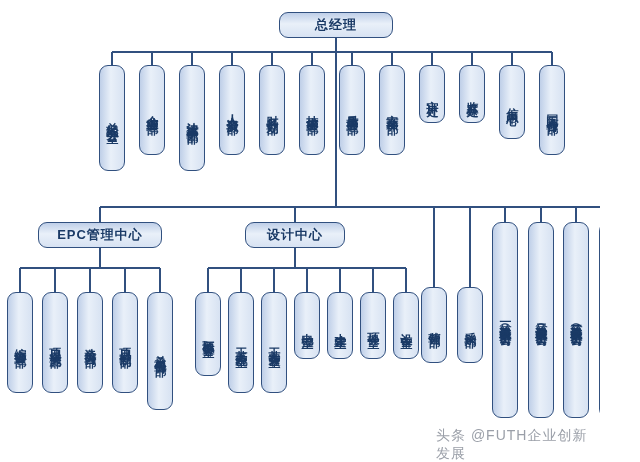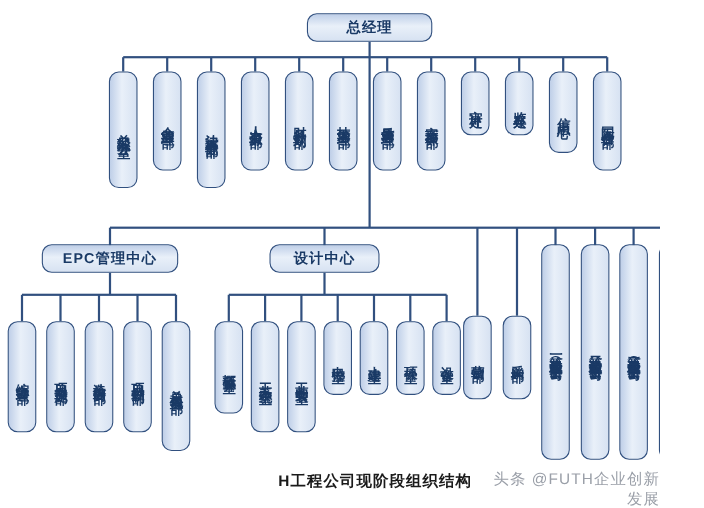--- a/index.html
+++ b/index.html
@@ -1,19 +1,18 @@
 <!DOCTYPE html>
 <html><head>
 <meta charset="utf-8">
 <style>
   html,body{margin:0;padding:0;background:#fff;}
   .canvas{
     position:relative;width:600px;height:462px;background:#ffffff;overflow:hidden;
     font-family:"Liberation Sans", sans-serif;
-    text-align:right;
   }
   .box{
     position:absolute;box-sizing:border-box;
     border:1.5px solid #31507f;border-radius:9px;
     color:#1a3a66;font-weight:bold;
     display:flex;align-items:center;justify-content:center;
   }
   .box.h{
     background:linear-gradient(to bottom,#bfcfe8 0%,#e9f0f9 45%,#d7e2f2 100%);
     font-size:13px;letter-spacing:1px;
@@ -113,16 +112,15 @@
   <div class="box v" style="left:147px;top:292px;height:118px">总承包项目部</div>
 
   <div class="box v" style="left:195px;top:292px;height:84px">概预算室</div>
   <div class="box v" style="left:228px;top:292px;height:101px">工艺系统室</div>
   <div class="box v" style="left:261px;top:292px;height:101px">工艺安装室</div>
   <div class="box v" style="left:294px;top:292px;height:67px">电控室</div>
   <div class="box v" style="left:327px;top:292px;height:67px">土建室</div>
   <div class="box v" style="left:360px;top:292px;height:67px">环保室</div>
   <div class="box v" style="left:393px;top:292px;height:67px">设备室</div>
 
-  <div class="caption">H工程公司现阶段组织结构</div>
   <div class="watermark">头条 @FUTH企业创新发展</div>
 
 </div>
 
 </body></html>

